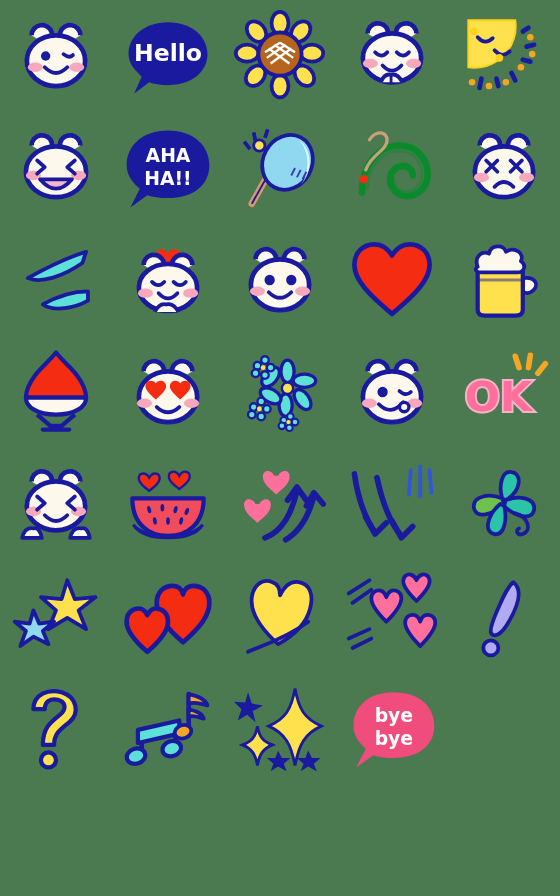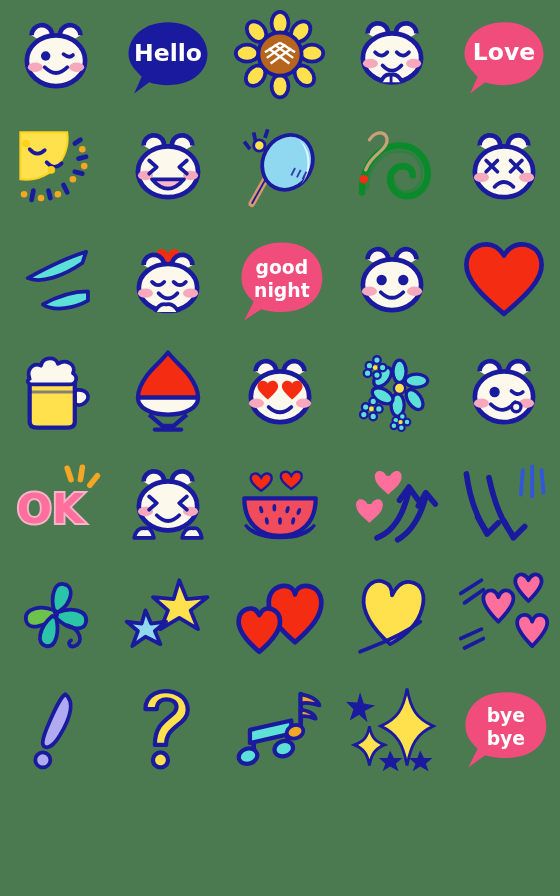--- a/index.html
+++ b/index.html
@@ -95,26 +95,20 @@
       <ellipse cx="27" cy="58" rx="8" ry="5" fill="#f8a8bc"></ellipse>
       <ellipse cx="73" cy="58" rx="8" ry="5" fill="#f8a8bc"></ellipse>
       <path d="M32 46 q7 7 13 0" fill="none" stroke="#1a1a9e" stroke-width="4" stroke-linecap="round"></path>
       <path d="M55 46 q7 7 13 0" fill="none" stroke="#1a1a9e" stroke-width="4" stroke-linecap="round"></path>
       <path d="M40 60 q10 11 20 0" fill="none" stroke="#1a1a9e" stroke-width="4" stroke-linecap="round"></path>
       <path d="M38 78 q4 -10 11 -8 q7 -2 12 8" fill="#fdf8ec" stroke="#1a1a9e" stroke-width="4"></path>
       <path d="M49 70 L49 80" stroke="#1a1a9e" stroke-width="3"></path>
     </svg>
   </div>
 
-  <div class="cell">
-    <svg viewBox="0 0 100 100">
-      <path d="M50 14 C75 14 92 29 92 48 C92 67 75 81 50 81 C42 81 35 80 30 78 L14 90 L22 72 C16 66 8 59 8 48 C8 29 25 14 50 14 Z" fill="#f04c7c"></path>
-      <text class="bubble-text" x="50" y="47" font-size="25" fill="#ffffff">Love</text>
-    </svg>
-  </div>
 
   <div class="cell">
     <svg viewBox="0 0 100 100">
       <path d="M12 12 L62 12 A44 44 0 0 1 12 62 Z" fill="#ffe14d" stroke="#ffd21a" stroke-width="2"></path>
       <path d="M22 30 q8 9 16 1" fill="none" stroke="#1a1a9e" stroke-width="4" stroke-linecap="round"></path>
       <path d="M40 44 q8 9 16 1" fill="none" stroke="#1a1a9e" stroke-width="4" stroke-linecap="round"></path>
       <g fill="#ffd21a">
         <circle cx="18" cy="24" r="4"></circle>
           <circle cx="45" cy="52" r="4"></circle>
       </g>
@@ -143,20 +137,27 @@
       <path d="M76 26 a11 11 0 1 0 -16 10" fill="#fdf8ec" stroke="#1a1a9e" stroke-width="5"></path>
       <ellipse cx="50" cy="54" rx="32" ry="27" fill="#fdf8ec" stroke="#1a1a9e" stroke-width="5"></ellipse>
       <ellipse cx="26" cy="58" rx="8" ry="5" fill="#f8a8bc"></ellipse>
       <ellipse cx="74" cy="58" rx="8" ry="5" fill="#f8a8bc"></ellipse>
       <path d="M30 42 l8 7 l-8 7" fill="none" stroke="#1a1a9e" stroke-width="4" stroke-linecap="round" stroke-linejoin="round"></path>
       <path d="M70 42 l-8 7 l8 7" fill="none" stroke="#1a1a9e" stroke-width="4" stroke-linecap="round" stroke-linejoin="round"></path>
       <path d="M33 62 q17 20 34 0 Z" fill="#f8b8cc" stroke="#1a1a9e" stroke-width="4" stroke-linejoin="round"></path>
     </svg>
   </div>
 
+  <div class="cell">
+    <svg viewBox="0 0 100 100">
+      <path d="M50 10 C77 10 94 26 94 47 C94 68 77 82 50 82 C41 82 34 81 28 79 L10 92 L20 72 C13 66 6 58 6 47 C6 26 23 10 50 10 Z" fill="#1a1a9e"></path>
+      <text class="bubble-text" x="50" y="38" font-size="20" fill="#ffffff">AHA</text>
+      <text class="bubble-text" x="50" y="62" font-size="20" fill="#ffffff">HA!!</text>
+    </svg>
+  </div>
 
   <div class="cell">
     <svg viewBox="0 0 100 100">
       <g stroke="#1a1a9e" stroke-width="4" fill="#1a1a9e">
         <path d="M18 30 l-6 -8 M24 22 l-2 -10 M34 18 l3 -9"></path>
       </g>
       <circle cx="28" cy="26" r="6" fill="#ffe14d" stroke="#1a1a9e" stroke-width="3"></circle>
       <path d="M20 88 L38 56" stroke="#d89a6a" stroke-width="7" stroke-linecap="round"></path>
       <path d="M20 88 L38 56" stroke="#1a1a9e" stroke-width="2" fill="none"></path>
       <ellipse cx="58" cy="44" rx="26" ry="30" transform="rotate(28 58 44)" fill="#8fd8f0" stroke="#1a1a9e" stroke-width="4"></ellipse>
@@ -207,27 +208,20 @@
       <ellipse cx="50" cy="58" rx="31" ry="25" fill="#fdf8ec" stroke="#1a1a9e" stroke-width="5"></ellipse>
       <ellipse cx="26" cy="64" rx="8" ry="5" fill="#f8a8bc"></ellipse>
       <ellipse cx="74" cy="64" rx="8" ry="5" fill="#f8a8bc"></ellipse>
       <path d="M33 52 q7 7 13 0" fill="none" stroke="#1a1a9e" stroke-width="4" stroke-linecap="round"></path>
       <path d="M56 52 q7 7 13 0" fill="none" stroke="#1a1a9e" stroke-width="4" stroke-linecap="round"></path>
       <path d="M40 64 q10 11 20 0" fill="none" stroke="#1a1a9e" stroke-width="4" stroke-linecap="round"></path>
       <path d="M36 84 q5 -10 12 -8 q8 -2 13 8" fill="#fdf8ec" stroke="#1a1a9e" stroke-width="4"></path>
     </svg>
   </div>
 
-  <div class="cell">
-    <svg viewBox="0 0 100 100">
-      <path d="M52 10 C79 10 95 26 95 48 C95 69 79 84 52 84 C43 84 36 83 30 81 L12 93 L22 73 C15 67 9 59 9 48 C9 26 25 10 52 10 Z" fill="#f04c7c"></path>
-      <text class="bubble-text" x="52" y="38" font-size="20" fill="#ffffff">good</text>
-      <text class="bubble-text" x="52" y="62" font-size="20" fill="#ffffff">night</text>
-    </svg>
-  </div>
 
   <div class="cell">
     <svg viewBox="0 0 100 100">
       <path d="M24 28 a11 11 0 1 1 16 10" fill="#fdf8ec" stroke="#1a1a9e" stroke-width="5"></path>
       <path d="M76 28 a11 11 0 1 0 -16 10" fill="#fdf8ec" stroke="#1a1a9e" stroke-width="5"></path>
       <ellipse cx="50" cy="55" rx="31" ry="27" fill="#fdf8ec" stroke="#1a1a9e" stroke-width="5"></ellipse>
       <ellipse cx="26" cy="62" rx="8" ry="5" fill="#f8a8bc"></ellipse>
       <ellipse cx="74" cy="62" rx="8" ry="5" fill="#f8a8bc"></ellipse>
       <circle cx="39" cy="50" r="5.5" fill="#1a1a9e"></circle>
       <circle cx="62" cy="50" r="5.5" fill="#1a1a9e"></circle>

